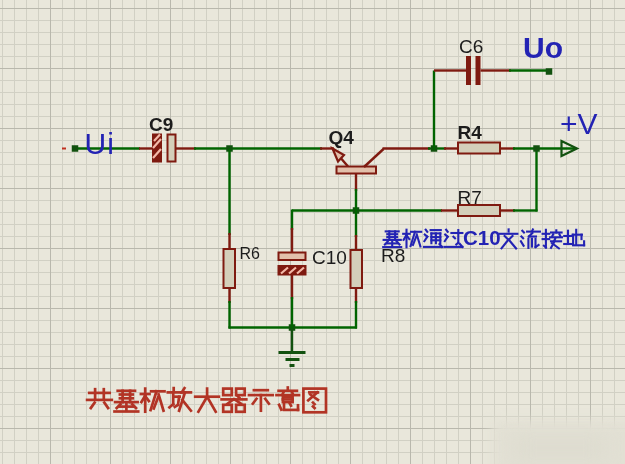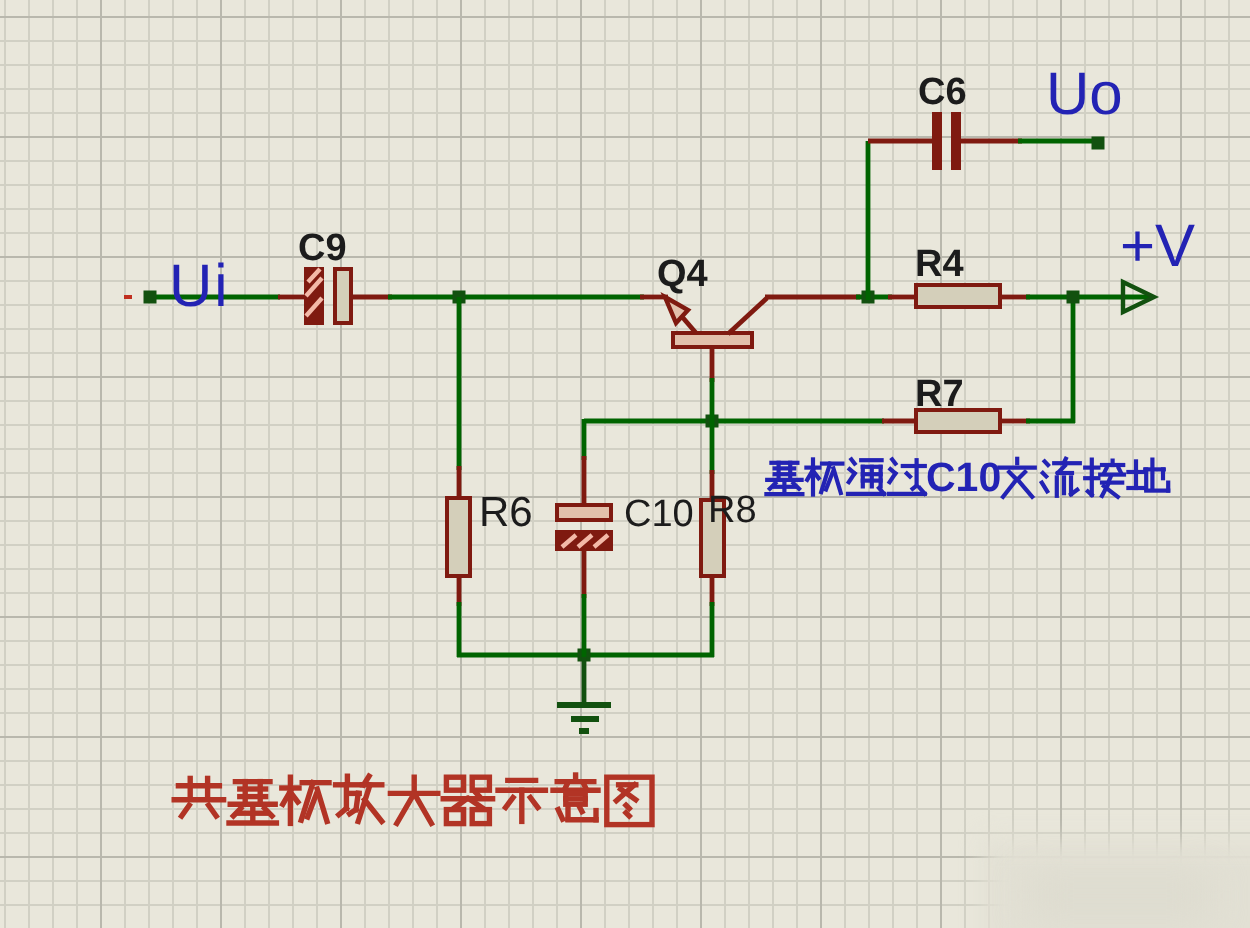--- a/index.html
+++ b/index.html
@@ -231,24 +231,24 @@
         <line x1="289.9" y1="403.7" x2="291.0" y2="405.8"></line>
         <rect x="303.4" y="388.6" width="22.6" height="23.7" fill="none"></rect>
         <line x1="309.3" y1="392.4" x2="317.9" y2="392.4"></line>
         <line x1="317.3" y1="392.4" x2="308.2" y2="400.4"></line>
         <line x1="310.3" y1="394.5" x2="317.9" y2="399.9"></line>
         <line x1="313.0" y1="402.6" x2="314.6" y2="404.2"></line>
         <line x1="313.0" y1="406.4" x2="314.6" y2="408.0"></line>
       </g>
 </svg>
 <div class="t" style="left:84.5px;top:129px;font-size:30px;color:#2323b4;letter-spacing:1px">Ui</div>
-    <div class="t" style="left:523px;top:33.3px;font-size:30px;color:#2323b4;font-weight:normal">Uo</div>
+    <div class="t" style="left:523px;top:33.3px;font-size:30px;color:#2323b4;font-weight:bold">Uo</div>
     <div class="t" style="left:560px;top:109.3px;font-size:30px;color:#2323b4;font-weight:normal">+V</div>
     <div class="t" style="left:149px;top:115.4px;font-size:19px;color:#1c1c1c;font-weight:bold">C9</div>
-    <div class="t" style="left:459px;top:37.4px;font-size:19px;color:#1c1c1c;font-weight:bold">C6</div>
+    <div class="t" style="left:459px;top:37.4px;font-size:19px;color:#1c1c1c;font-weight:normal">C6</div>
     <div class="t" style="left:328.5px;top:128.4px;font-size:19px;color:#1c1c1c;font-weight:bold">Q4</div>
     <div class="t" style="left:457.5px;top:122.9px;font-size:19px;color:#1c1c1c;font-weight:bold">R4</div>
-    <div class="t" style="left:457.5px;top:188.4px;font-size:19px;color:#1c1c1c;font-weight:bold">R7</div>
-    <div class="t" style="left:239.5px;top:245.9px;font-size:21px;color:#1c1c1c;font-weight:normal">R6</div>
+    <div class="t" style="left:457.5px;top:188.4px;font-size:19px;color:#1c1c1c;font-weight:normal">R7</div>
+    <div class="t" style="left:239.5px;top:245.9px;font-size:16px;color:#1c1c1c;font-weight:normal">R6</div>
     <div class="t" style="left:312px;top:247.9px;font-size:19px;color:#1c1c1c;font-weight:normal">C10</div>
-    <div class="t" style="left:354px;top:246.4px;font-size:19px;color:#1c1c1c;font-weight:normal">R8</div>
+    <div class="t" style="left:381px;top:246.4px;font-size:19px;color:#1c1c1c;font-weight:normal">R8</div>
 <div style="position:absolute;left:492px;top:420px;width:150px;height:60px;background:#e2e0d4;filter:blur(6px)"></div>
 <div style="position:absolute;left:515px;top:438px;width:90px;height:20px;background:#dddbcf;filter:blur(9px)"></div>
 </div>
 </body></html>

